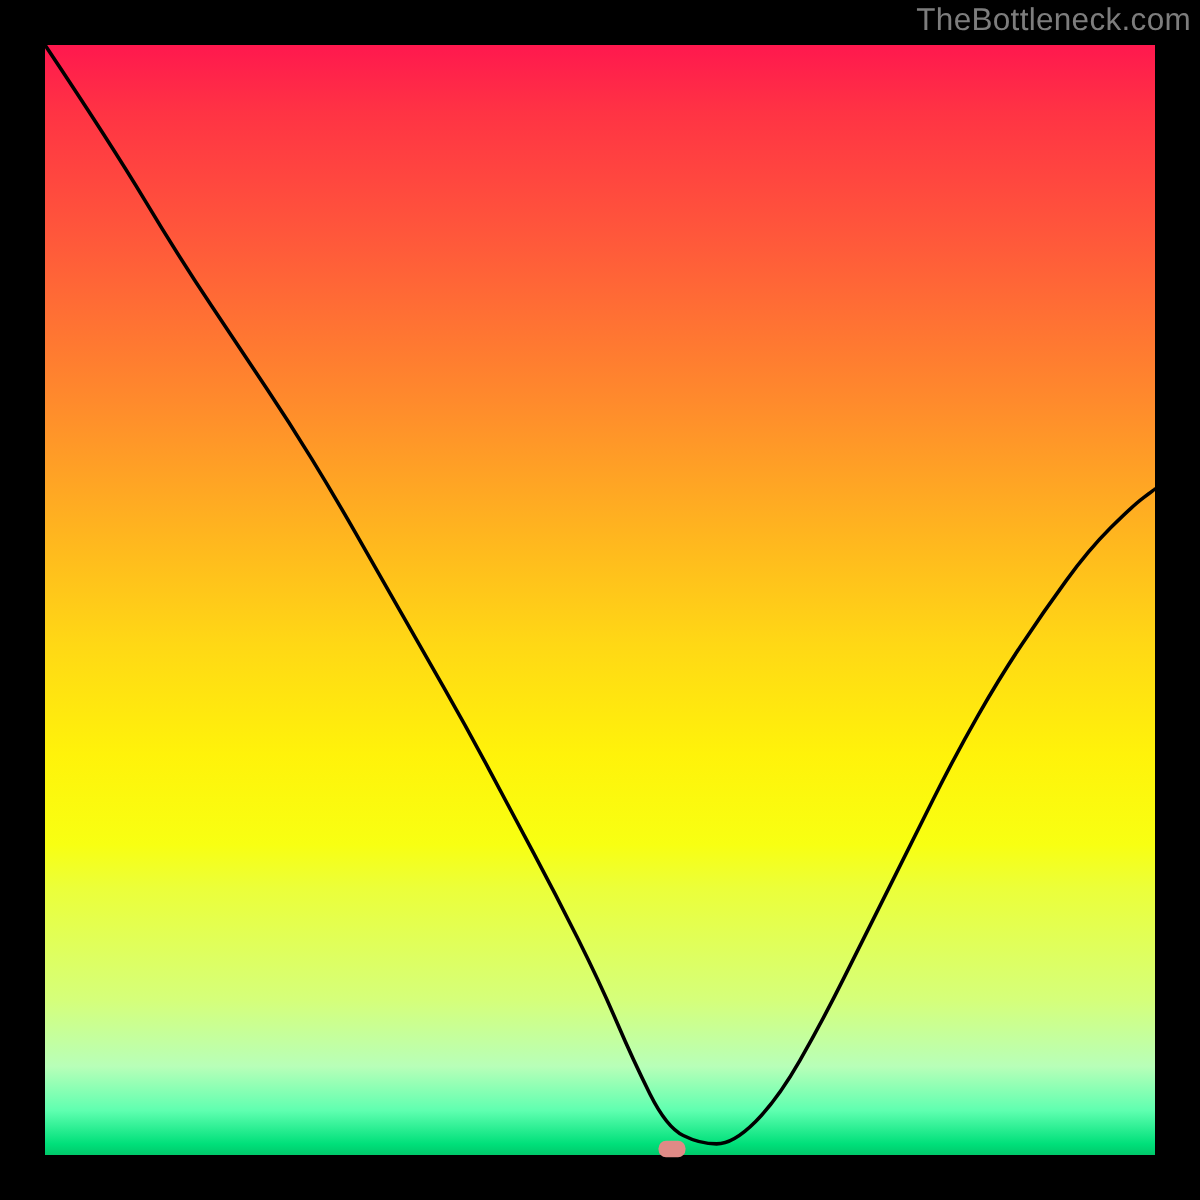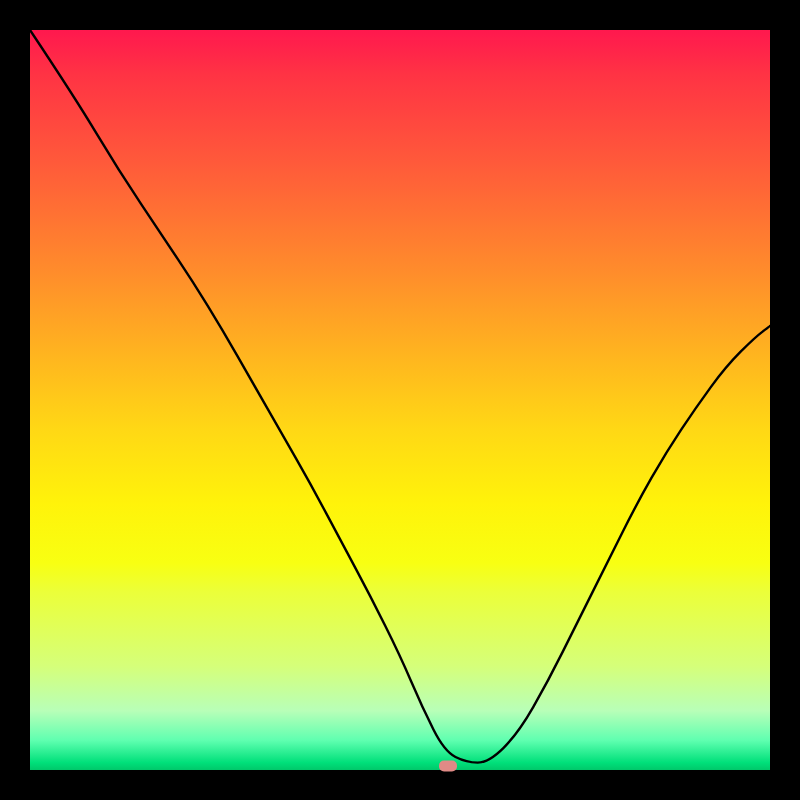--- a/index.html
+++ b/index.html
@@ -67,20 +67,21 @@
     border-radius: 5px;
     z-index: 25;
     transform: translate(-50%, -50%);
   }
 </style>
 </head>
 <body>
 
 <div class="frame">
 
+  <div class="watermark">TheBottleneck.com</div>
 
   <div class="plot-area"></div>
 
   <svg class="curve" viewBox="0 0 740 740" preserveAspectRatio="none">
     <path fill="none" stroke="#000" stroke-width="2.4" stroke-linecap="round" d="M 0.0 0.0 Q 44.4 66.6 66.6 103.6 Q 88.8 140.6 111.0 173.9 Q 133.2 207.2 148.0 229.4 Q 162.8 251.6 177.6 275.6 Q 192.4 299.7 207.2 325.6 Q 222.0 351.5 236.8 377.4 Q 251.6 403.3 266.4 429.2 Q 281.2 455.1 296.0 482.9 Q 310.8 510.6 325.6 538.4 Q 340.4 566.1 355.2 595.7 Q 370.0 625.3 381.1 651.2 Q 392.2 677.1 403.3 699.3 Q 414.4 721.5 425.5 727.0 Q 436.6 732.6 447.7 732.6 Q 458.8 732.6 473.6 717.8 Q 488.4 703.0 503.2 677.1 Q 518.0 651.2 532.8 621.6 Q 547.6 592.0 562.4 562.4 Q 577.2 532.8 592.0 503.2 Q 606.8 473.6 621.6 447.7 Q 636.4 421.8 651.2 399.6 Q 666.0 377.4 680.8 357.1 Q 695.6 336.7 710.4 321.9 Q 725.2 307.1 732.6 301.6 T 740.0 296.0"></path>
   </svg>
 
   <div class="marker" style="left:448.09999999999997px; top:766.3px; background:#e08a86;"></div>
 
 </div>

